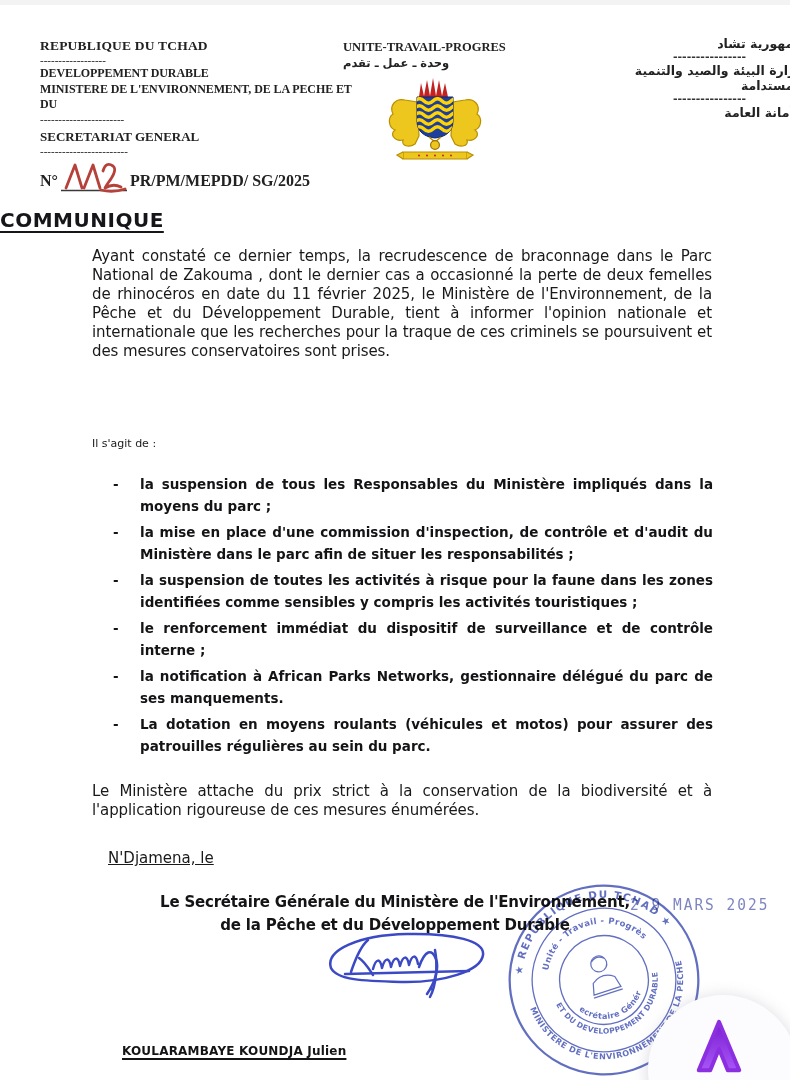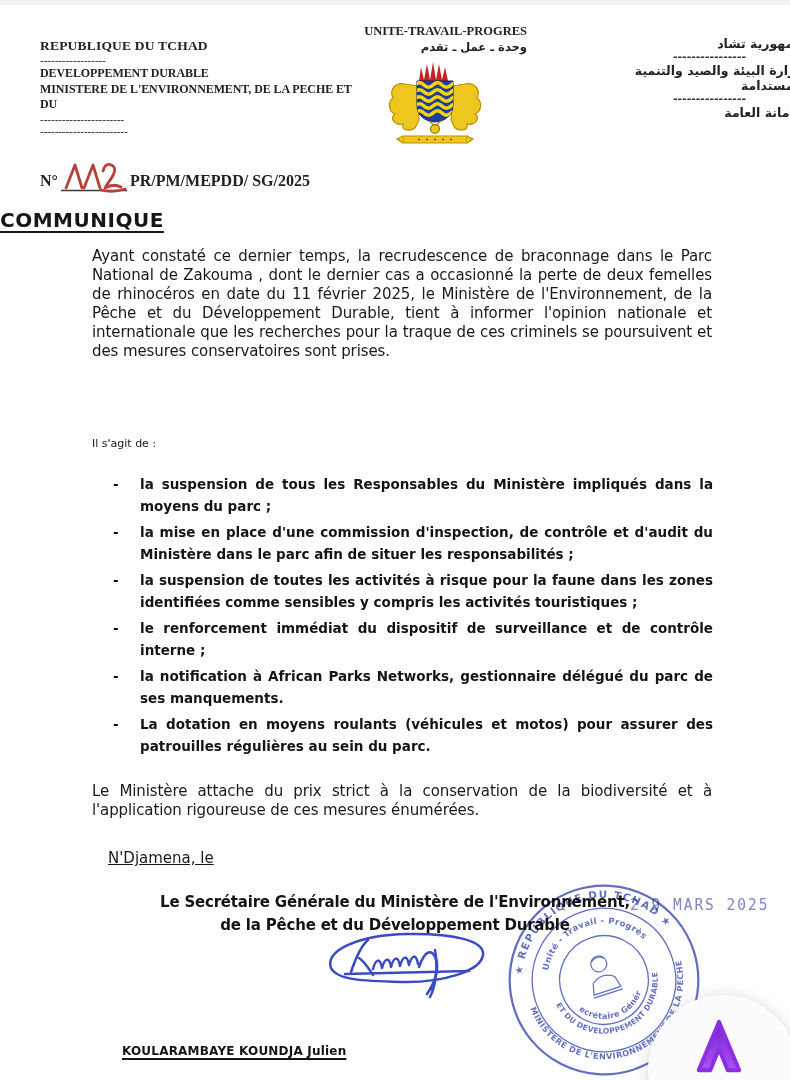--- a/index.html
+++ b/index.html
@@ -14,21 +14,21 @@
   
   .hdr-left {
     position:absolute; top:38px; left:40px; width:330px;
     font-family:"Liberation Serif", serif; font-weight:bold; color:#222;
   }
   .hdr-left .l1 { font-size:13.5px; letter-spacing:0.2px; }
   .hdr-left .l2 { font-size:12px; line-height:1.3; letter-spacing:-0.1px; }
   .hdr-left .l3 { font-size:13px; }
   .dashes { font-size:11px; line-height:1.1; letter-spacing:0; color:#333; font-weight:bold; }
   .hdr-center {
-    position:absolute; top:24px; left:343px; width:184px; text-align:right;
+    position:absolute; top:40px; left:343px; width:184px; text-align:left;
   }
   .hdr-center .motto-fr { font-family:"Liberation Serif", serif; font-weight:bold; font-size:12.5px; color:#222; }
   .hdr-center .motto-ar { font-size:11.5px; font-weight:bold; color:#222; margin-top:1px; }
   .coat { display:block; margin:6px auto 0; }
   .hdr-right {
     position:absolute; top:36px; left:616px; width:187px; text-align:right;
     font-weight:bold; font-size:12.5px; color:#222; direction:rtl;
   }
   .hdr-right .dashes { text-align:center; direction:ltr; }
 
@@ -82,20 +82,21 @@
 
 <div class="page">
   <div class="topstrip"></div>
 
   <div class="hdr-left">
     <div class="l1">REPUBLIQUE DU TCHAD</div>
     <div class="dashes">------------------</div>
     <div class="l2">DEVELOPPEMENT DURABLE</div>
     <div class="l2">MINISTERE DE L'ENVIRONNEMENT, DE LA PECHE ET DU</div>
     <div class="dashes">-----------------------</div>
+    <div class="l3" style="margin-top:4px">SECRETARIAT GENERAL</div>
     <div class="dashes">------------------------</div>
   </div>
 
   <div class="hdr-center">
     <div class="motto-fr">UNITE-TRAVAIL-PROGRES</div>
     <div class="motto-ar" dir="rtl">وحدة ـ عمل ـ تقدم</div>
     <svg class="coat" width="120" height="86" viewBox="0 0 120 86">
 
       <path d="M44 21 L46 7 L49 20 L52 4 L55 20 L58 2 L61 20 L64 4 L67 20 L70 7 L73 21 Z" fill="#c42121"></path>
 

